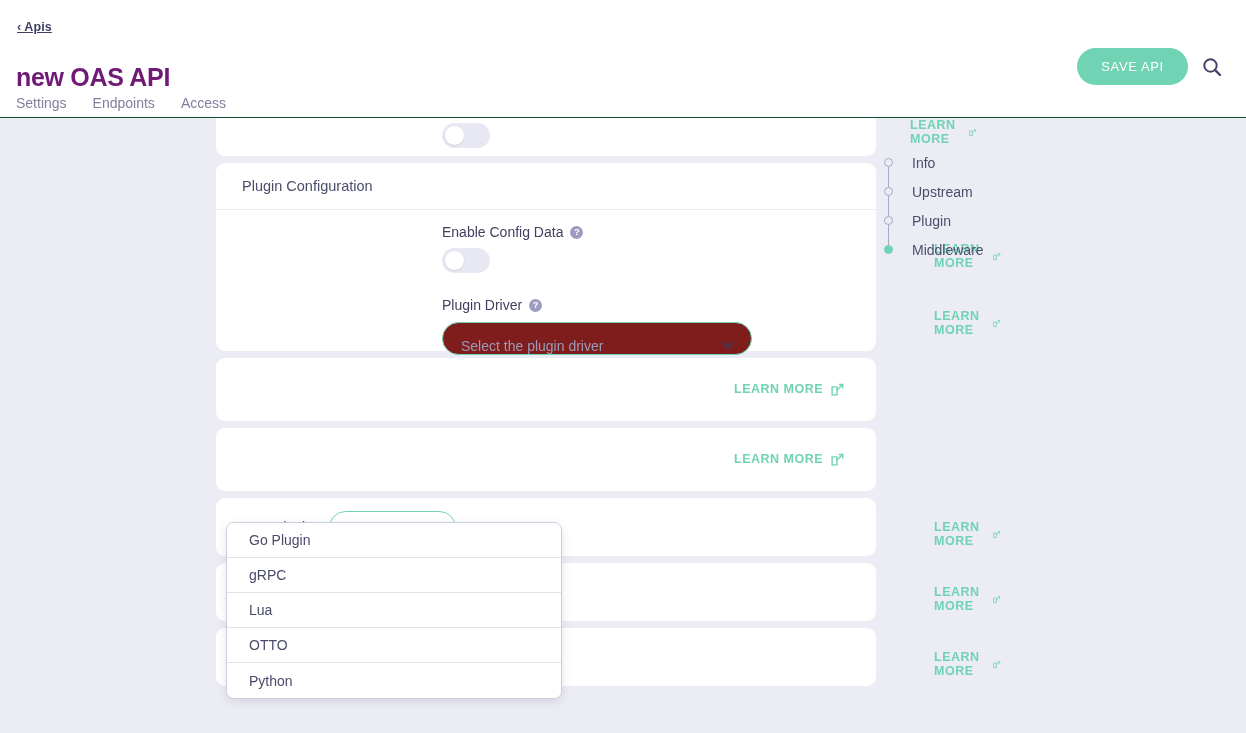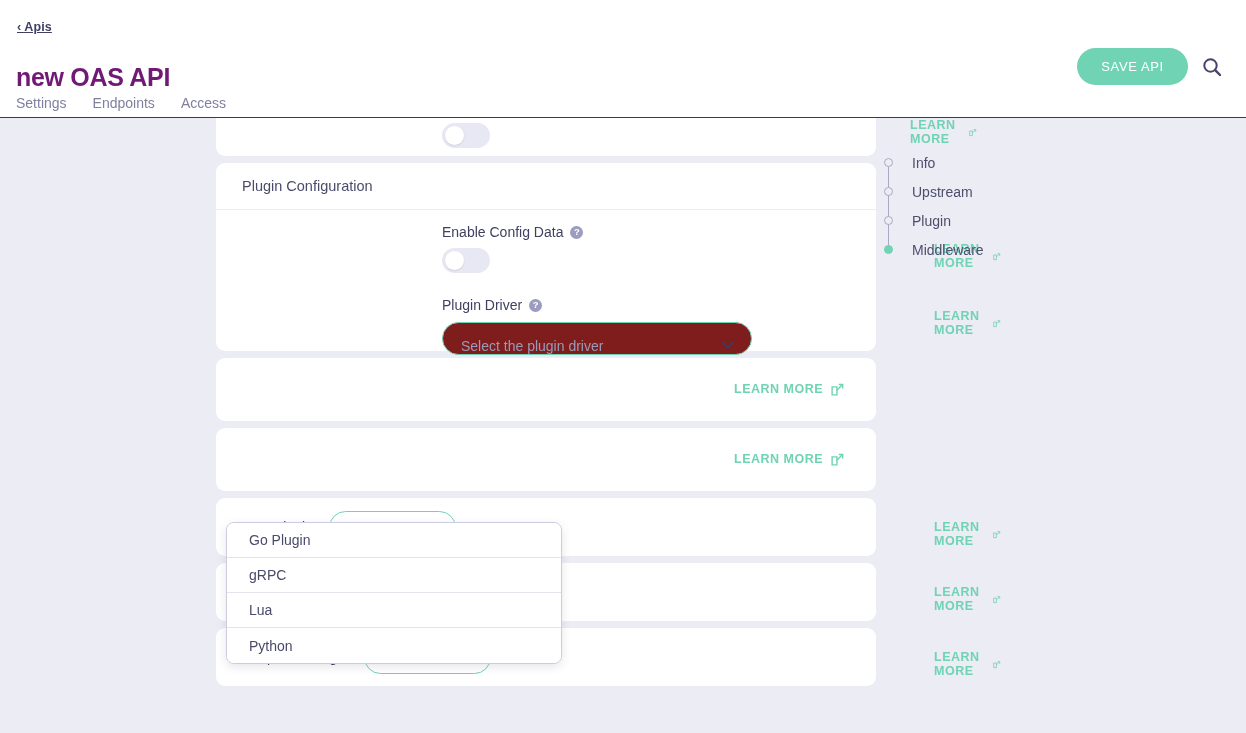--- a/index.html
+++ b/index.html
@@ -342,20 +342,21 @@
         </svg>
       </div>
     </div>
 
   </div>
 
   <div class="dropdown">
     <div class="dropdown-item">Go Plugin</div>
     <div class="dropdown-item">gRPC</div>
     <div class="dropdown-item">Lua</div>
+    <div class="dropdown-item">OTTO</div>
     <div class="dropdown-item">Python</div>
   </div>
 
   <div class="stepper">
     <div class="step-line" style="height:90px;top:14px;"></div>
 
     <div class="step">
       <span class="step-dot"></span>
       <span class="step-label">Info</span>
     </div>

